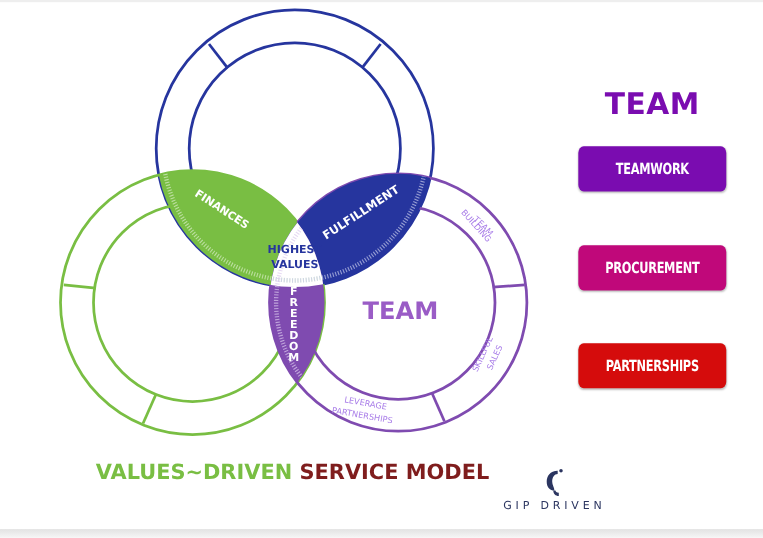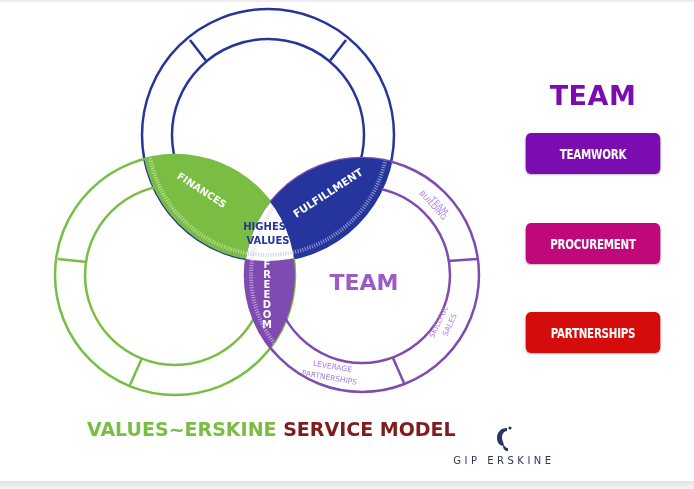--- a/index.html
+++ b/index.html
@@ -111,26 +111,26 @@
   <span>TEAMWORK</span>
 </div>
 <div class="pill" style="top: 223px; background: rgb(192, 8, 122);">
   <span>PROCUREMENT</span>
 </div>
 <div class="pill" style="top: 312px; background: rgb(213, 12, 12);">
   <span>PARTNERSHIPS</span>
 </div>
 
 <div class="caption">
-  <span class="g">VALUES~ERSKINE</span>
+  <span class="g">VALUES~DRIVEN</span>
   <span class="b">SERVICE MODEL</span>
 </div>
 
 <div class="logo">
   <svg class="mark" width="20" height="30" viewBox="0 0 20 30">
     <path d="M13 5 C6 5 3 10 3 15 C3 20 6 23 10 23 C10 20 8 18 8 15 C8 11 10 8 13 8 Z" fill="#2b3560"></path>
     <path d="M9 23 C9 26 11 28 14 28 L14 25 C12 25 11 24 11 23 Z" fill="#2b3560"></path>
     <circle cx="16" cy="5" r="1.6" fill="#2b3560"></circle>
   </svg>
-  <div class="name">GIP ERSKINE</div>
+  <div class="name">GIP DRIVEN</div>
 </div>
 
 <div class="bottombar"></div>
 
 </body></html>

